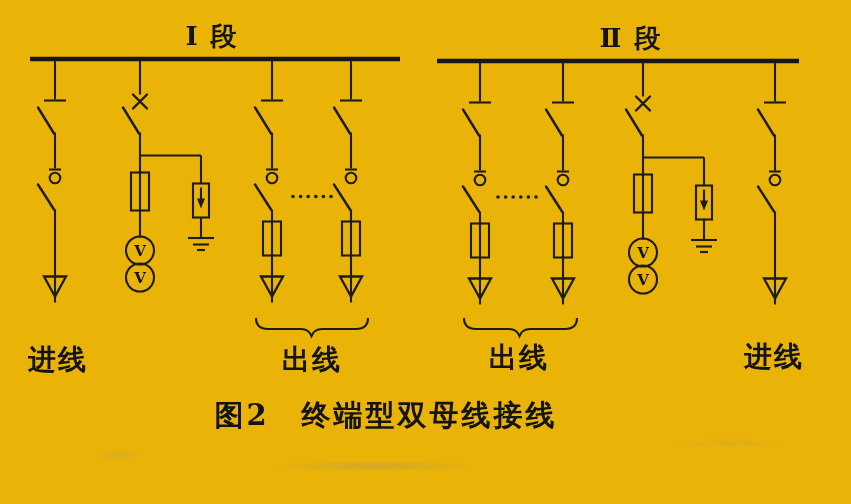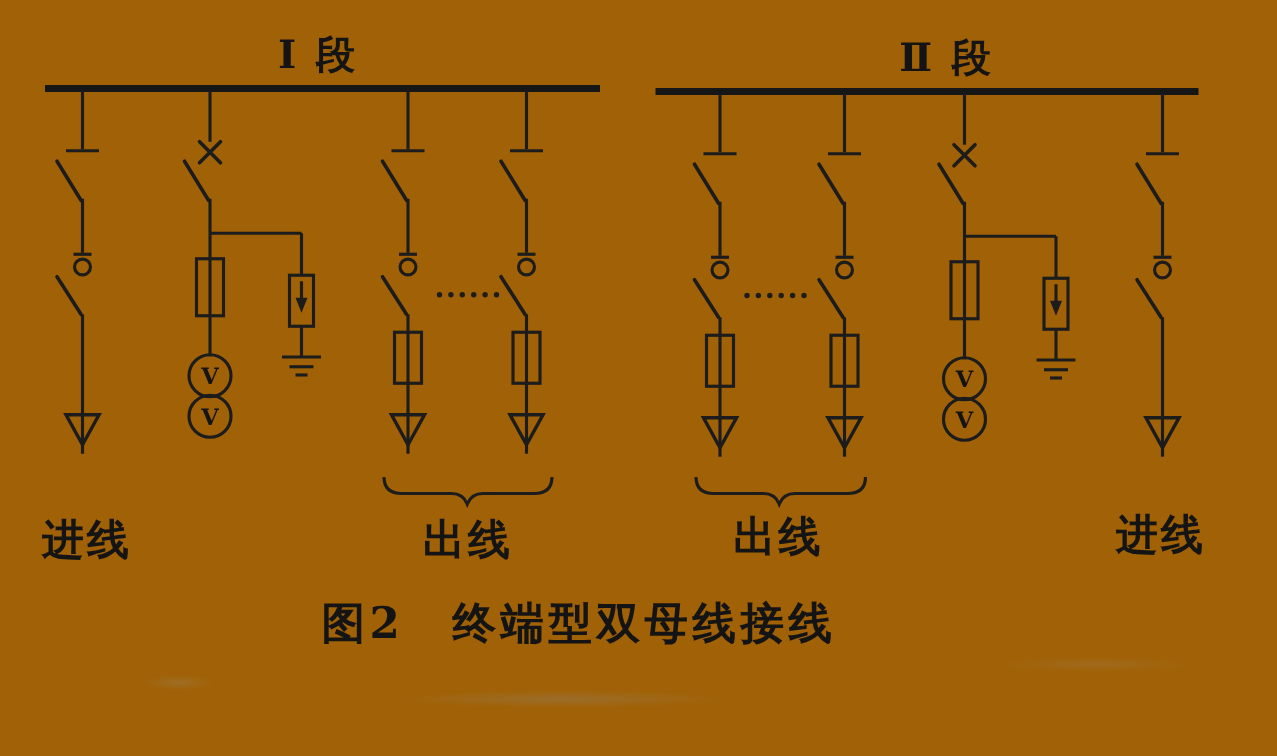--- a/index.html
+++ b/index.html
@@ -1,19 +1,19 @@
 <!DOCTYPE html>
 <html><head>
 <meta charset="utf-8">
 <style>
   html,body{margin:0;padding:0;background:#ffffff;}
   #page{
     position:relative;
     width:851px;height:504px;
-    background:#a16207;
+    background:#eab308;
     overflow:hidden;
     font-family:"DejaVu Serif","Liberation Serif",serif;
   }
   svg{position:absolute;left:0;top:0;}
   .wire{stroke:#1c1c1c;stroke-width:2.1;fill:none;stroke-linecap:butt;}
   .blade{stroke:#1c1c1c;stroke-width:2.4;fill:none;stroke-linecap:round;}
   .bus{stroke:#161616;stroke-width:4.6;fill:none;}
   .box{stroke:#1c1c1c;stroke-width:2.1;fill:none;}
   .tri{stroke:#1c1c1c;stroke-width:2.3;fill:none;stroke-linejoin:miter;}
   .solid{fill:#1c1c1c;stroke:none;}

